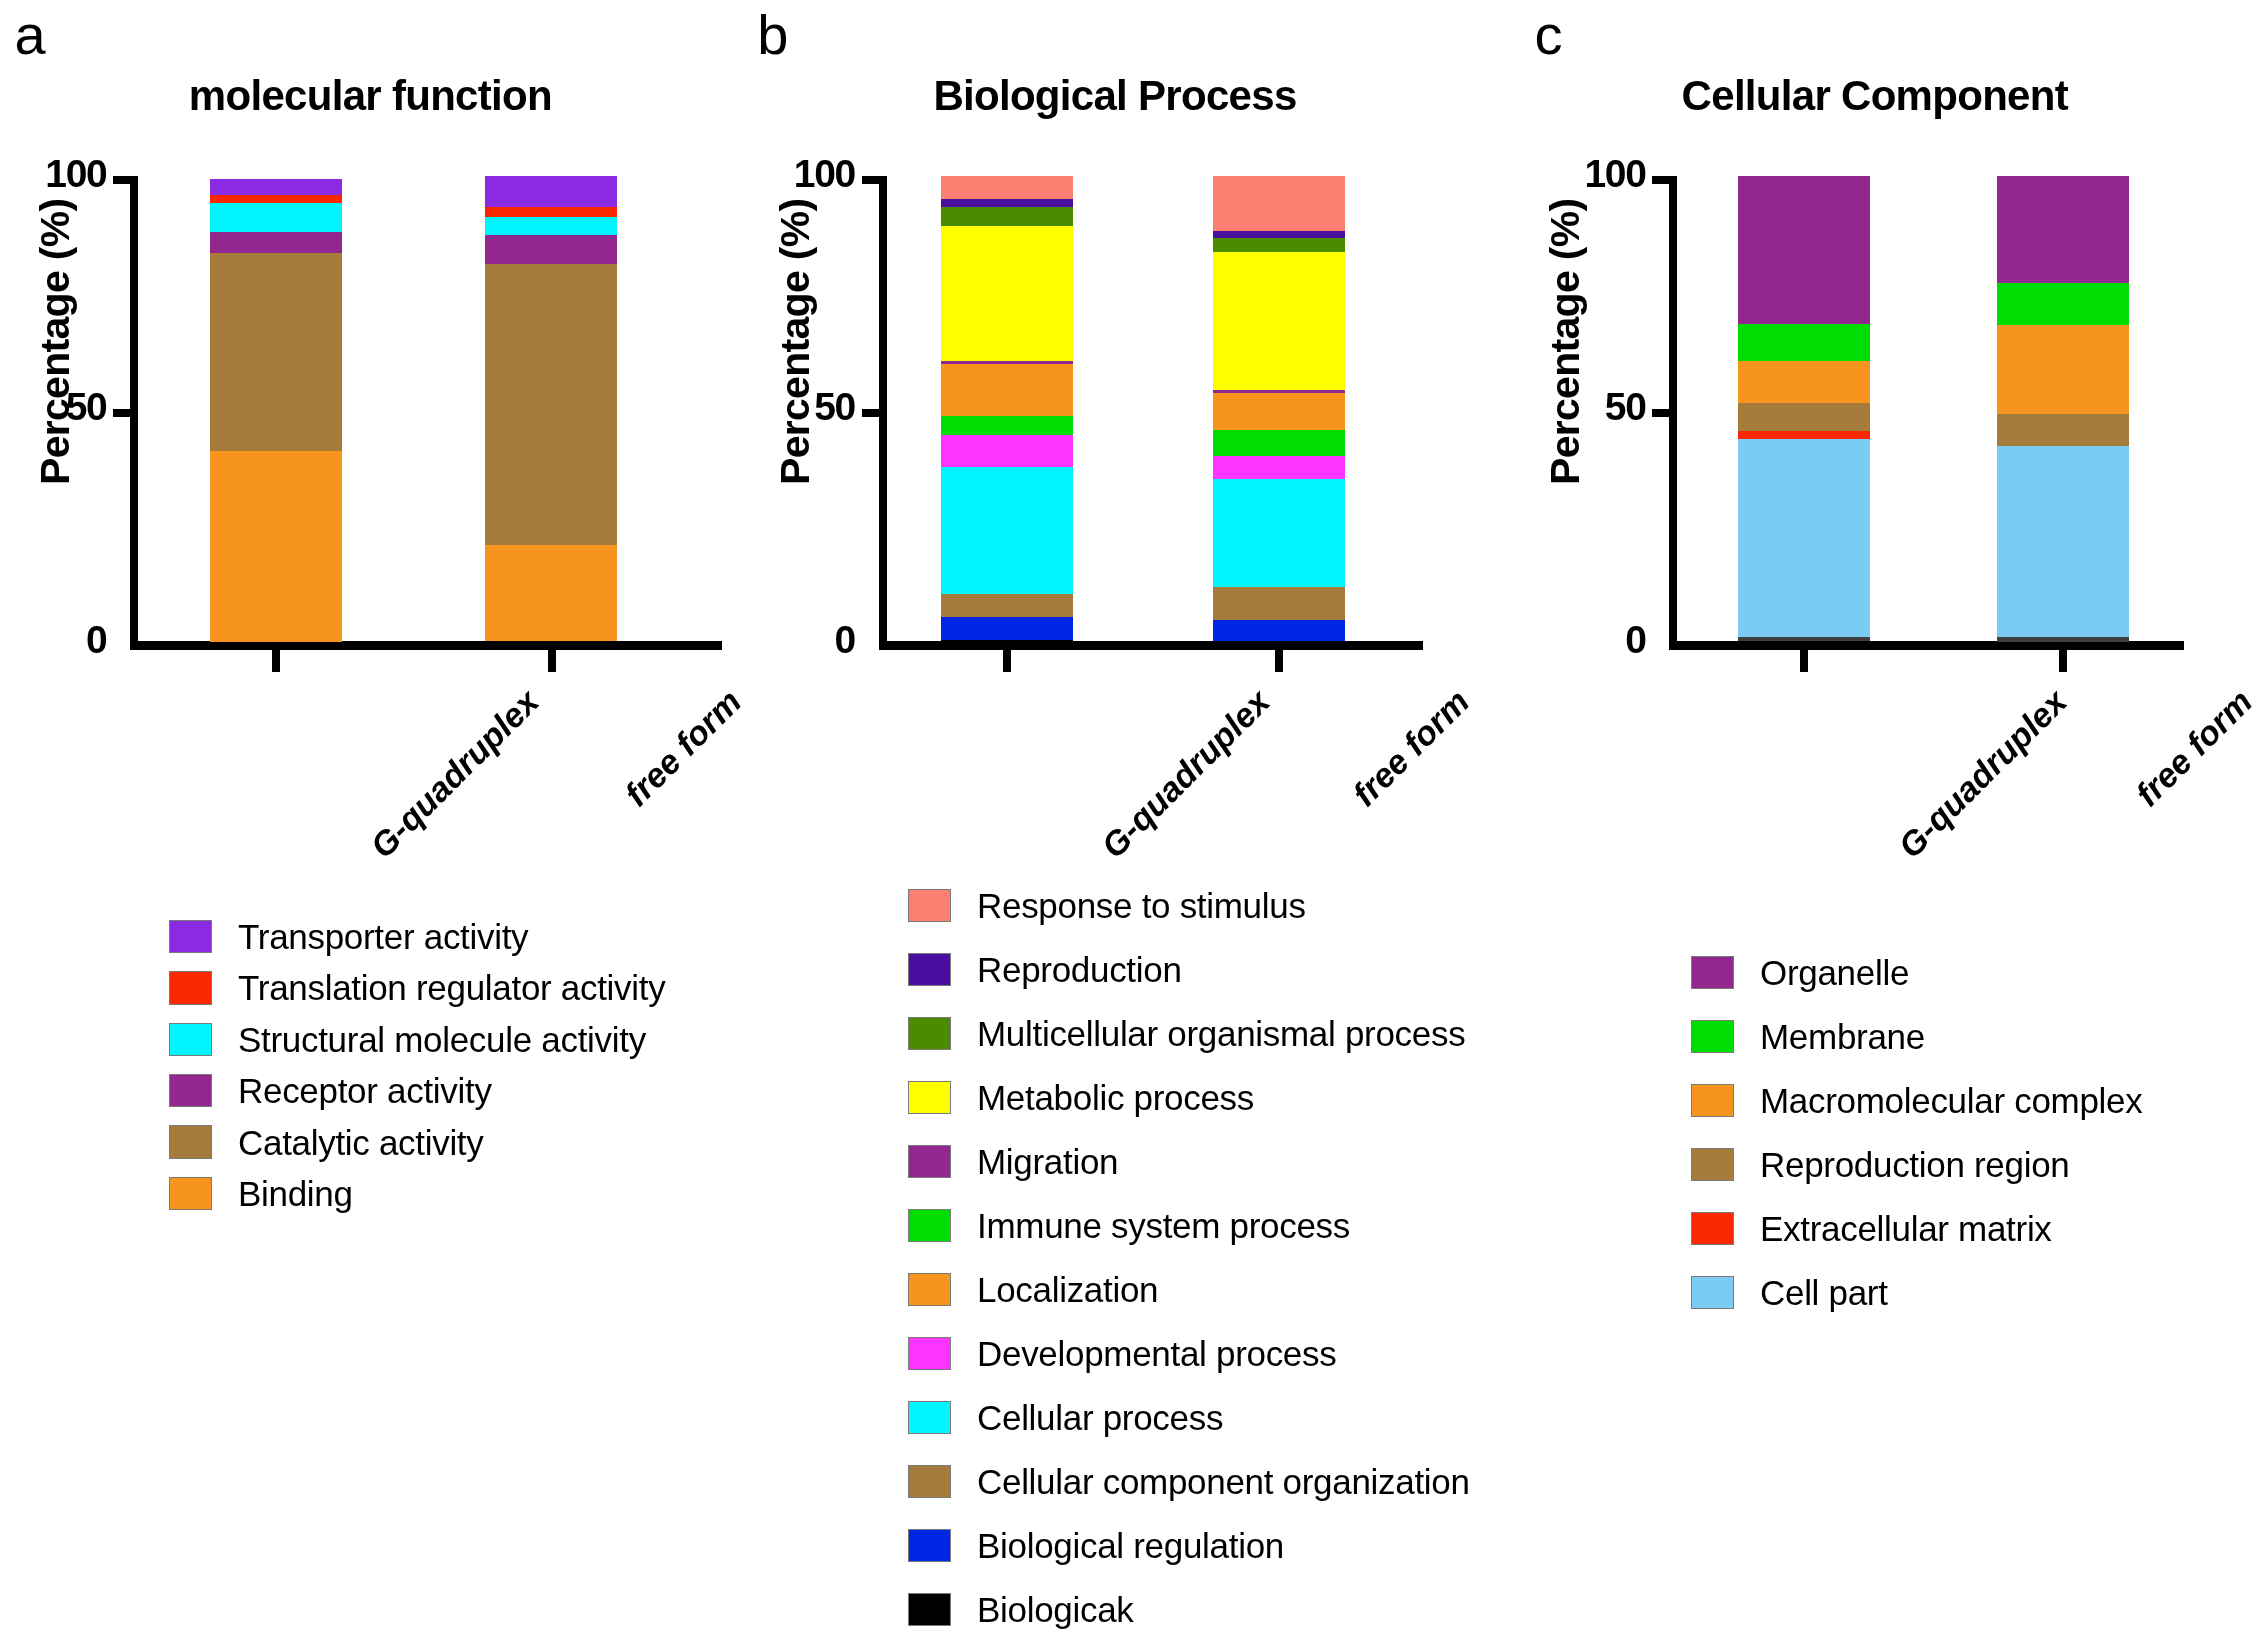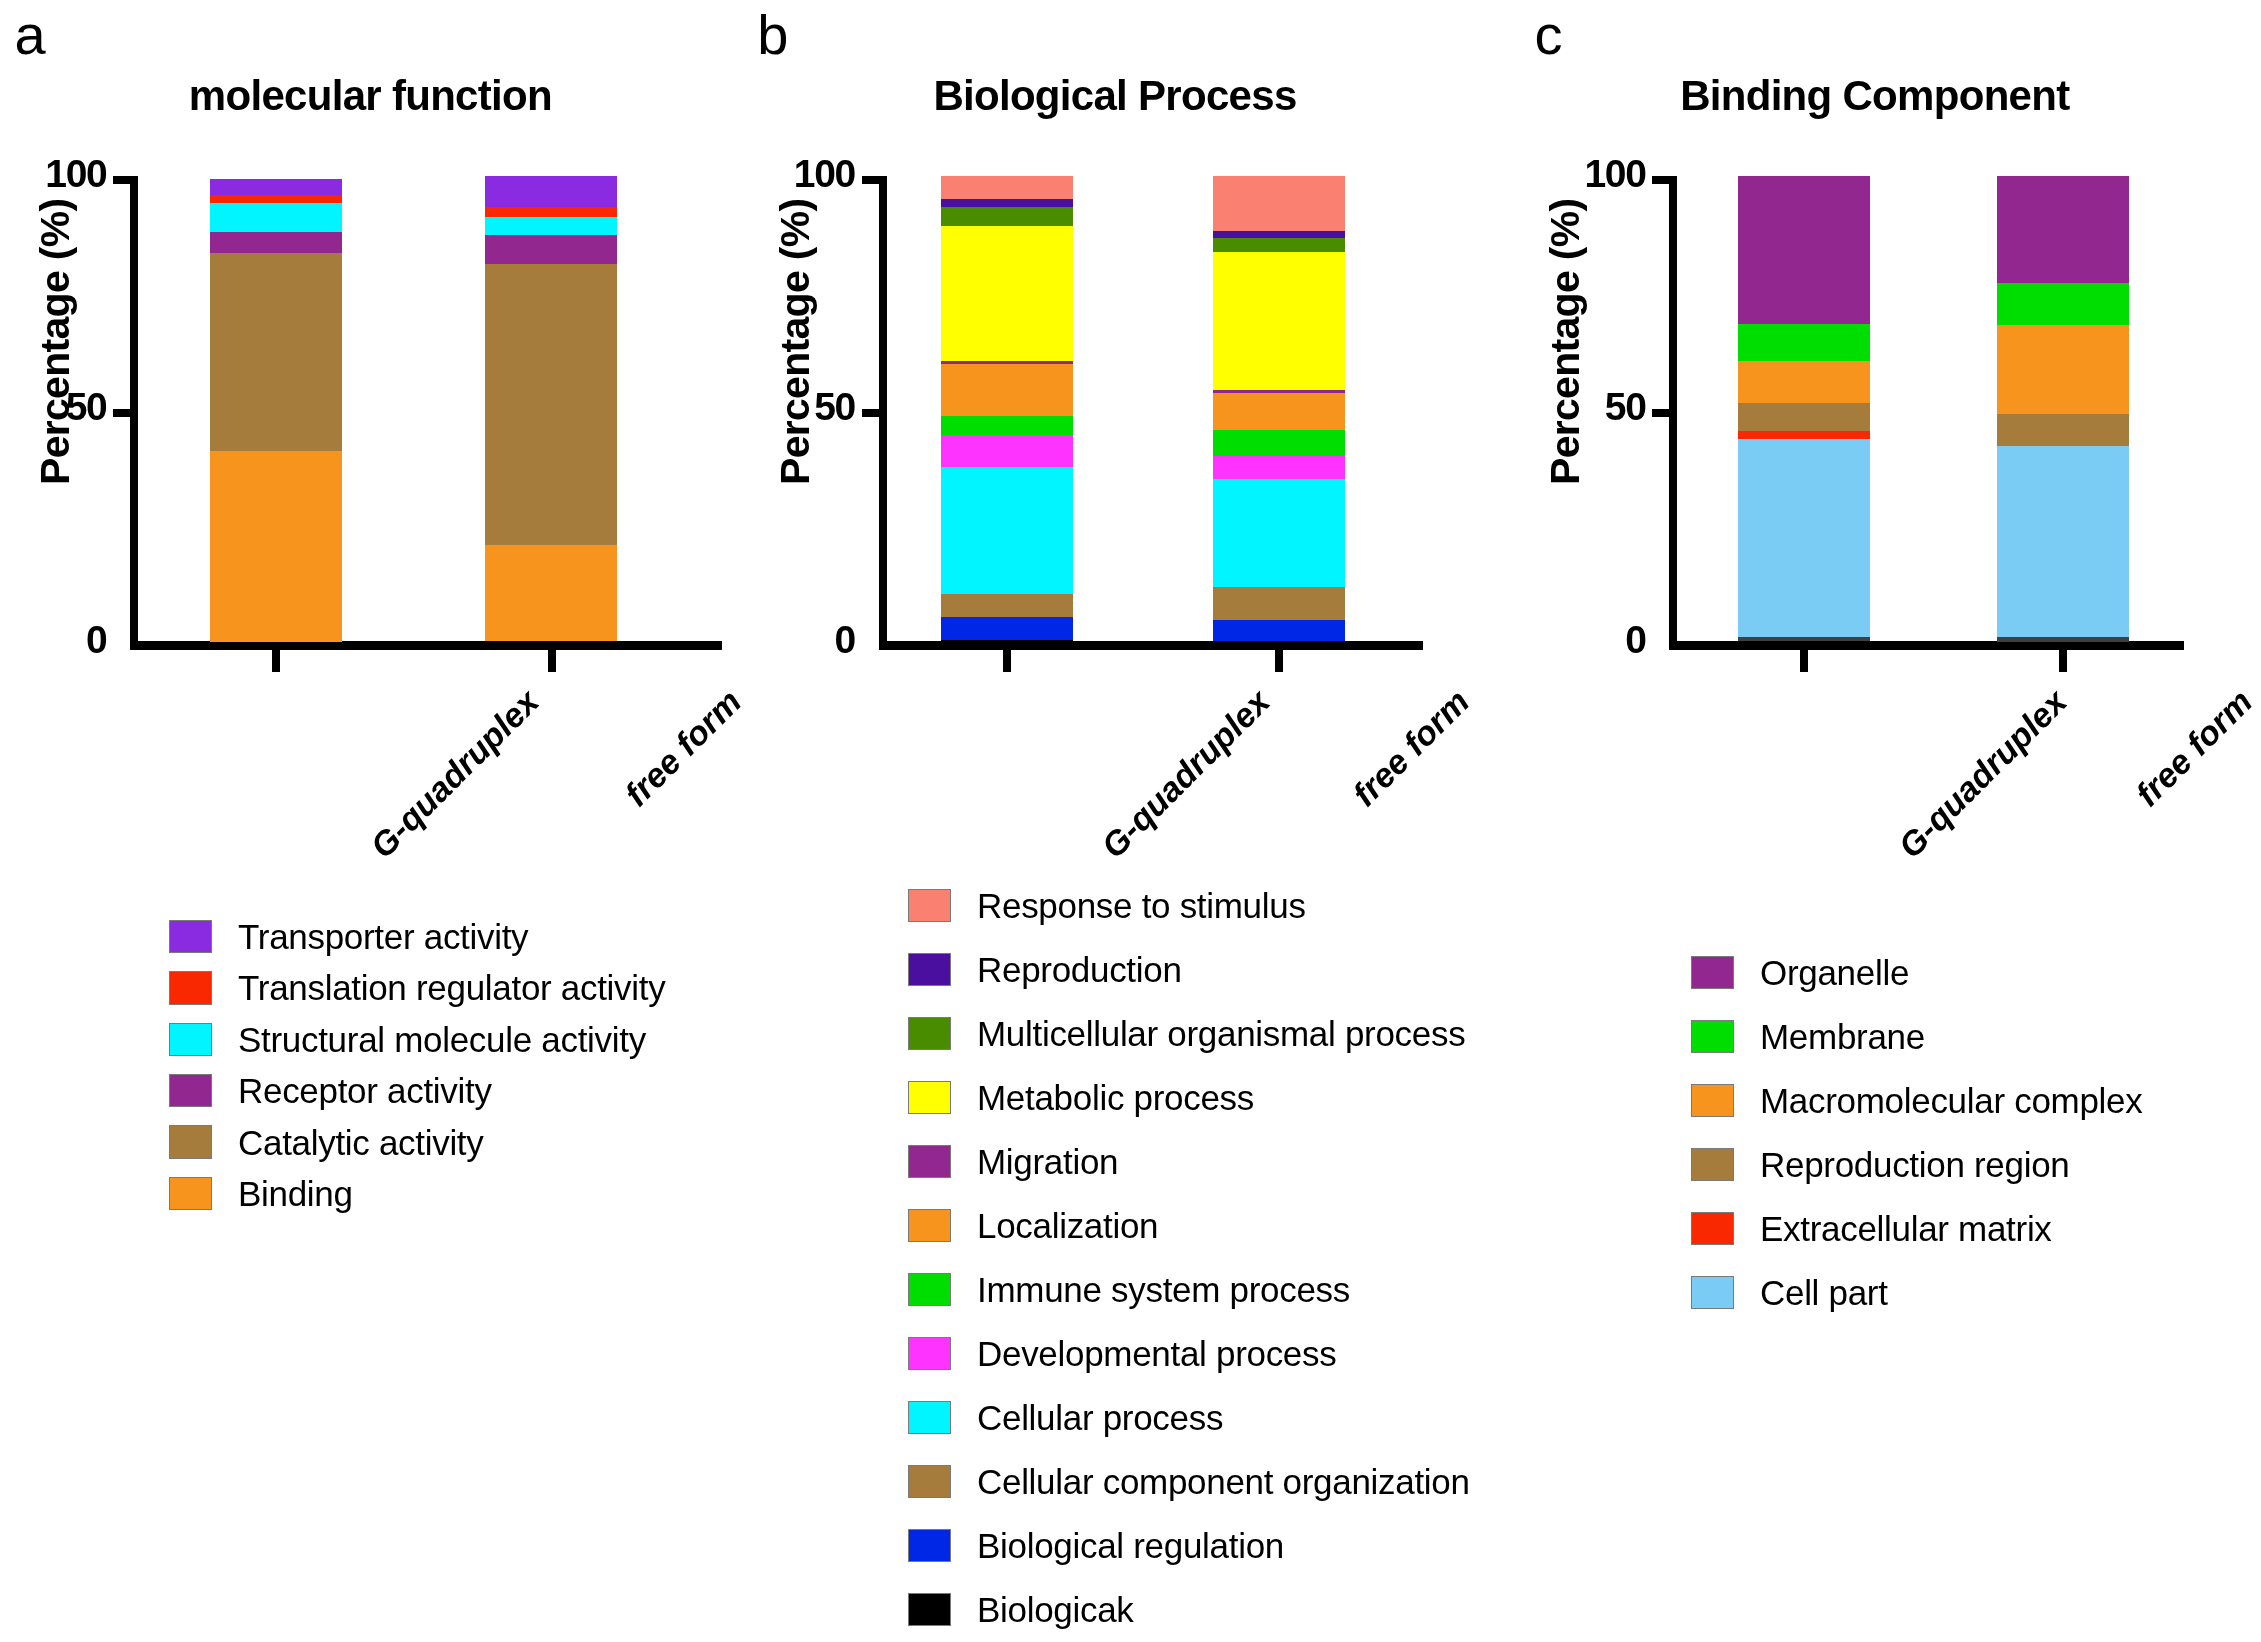--- a/index.html
+++ b/index.html
@@ -132,21 +132,21 @@
         <div class="seg" style="height: 21px; background: rgb(0, 38, 230);"></div>
         <div class="seg" style="height: 1.9px; background: rgb(0, 0, 0);"></div>
       </div>
       <div class="xtick" style="left: 521px; top: 650px;"></div>
       <div class="xlab" style="left: 548px; top: 682px;">free form</div>
     </div>
 </div>
 
 <div class="panel" id="panel-c">
   <div class="panel-letter">c</div>
-  <div class="panel-title">Binding Component</div>
+  <div class="panel-title">Cellular Component</div>
   <div class="ylab">Percentage (%)</div>
   <div class="plot">
       <div class="axis-v" style="left: 141px; top: 176px; height: 474px;"></div>
       <div class="axis-h" style="left: 141px; top: 641px; width: 515px;"></div>
       <div class="tick" style="left: 124px; top: 176px;"></div>
       <div class="ticklab" style="left: -16.4px; top: 152px; width: 134px;">100</div>
       <div class="tick" style="left: 124px; top: 409px;"></div>
       <div class="ticklab" style="left: -16.4px; top: 385px; width: 134px;">50</div>
       <div class="ticklab" style="left: -16.4px; top: 618px; width: 134px;">0</div>
       <div class="bar" style="left: 210px; top: 176px; bottom: auto; height: 466px;">
@@ -214,28 +214,28 @@
     </div>
     <div class="legend-row">
       <span class="swatch" style="background: rgb(255, 255, 0);"></span>
       <span class="legend-label">Metabolic process</span>
     </div>
     <div class="legend-row">
       <span class="swatch" style="background: rgb(146, 39, 143);"></span>
       <span class="legend-label">Migration</span>
     </div>
     <div class="legend-row">
+      <span class="swatch" style="background: rgb(0, 221, 0);"></span>
+      <span class="legend-label">Immune system process</span>
+    </div>
+    <div class="legend-row">
       <span class="swatch" style="background: rgb(247, 148, 30);"></span>
       <span class="legend-label">Localization</span>
     </div>
     <div class="legend-row">
-      <span class="swatch" style="background: rgb(0, 221, 0);"></span>
-      <span class="legend-label">Immune system process</span>
-    </div>
-    <div class="legend-row">
       <span class="swatch" style="background: rgb(255, 51, 255);"></span>
       <span class="legend-label">Developmental process</span>
     </div>
     <div class="legend-row">
       <span class="swatch" style="background: rgb(0, 245, 255);"></span>
       <span class="legend-label">Cellular process</span>
     </div>
     <div class="legend-row">
       <span class="swatch" style="background: rgb(166, 124, 61);"></span>
       <span class="legend-label">Cellular component organization</span>

